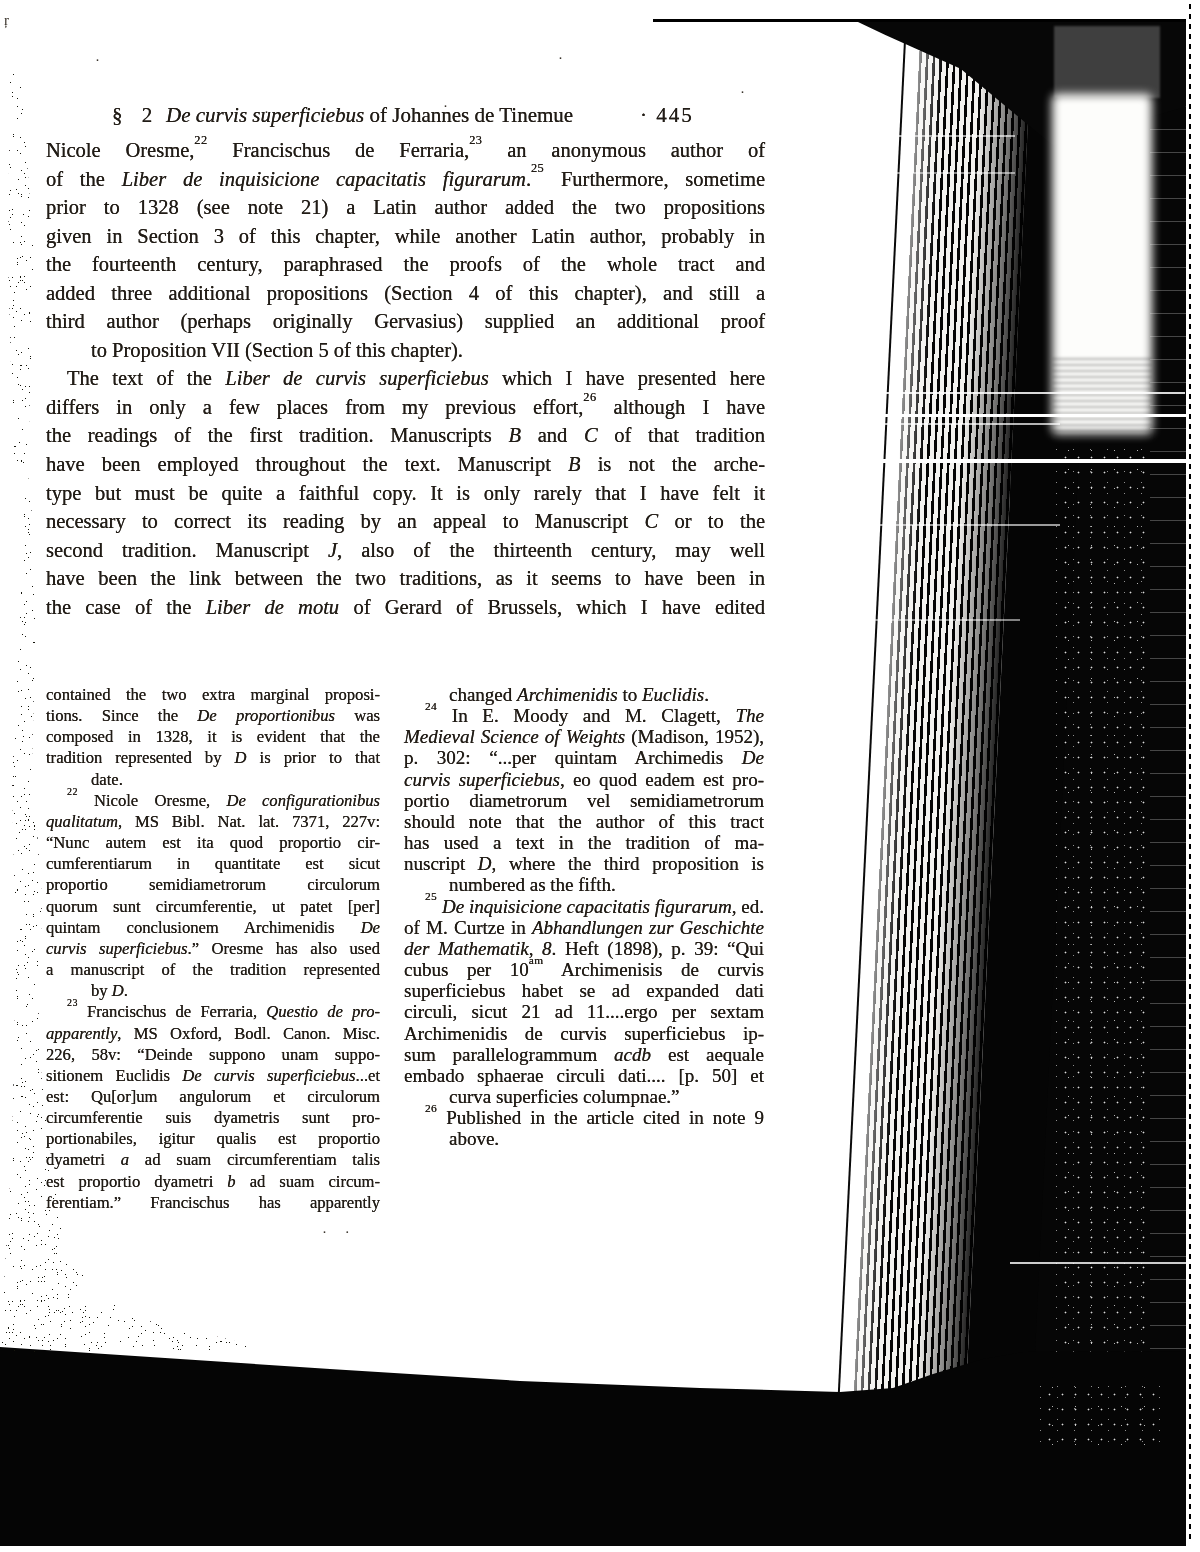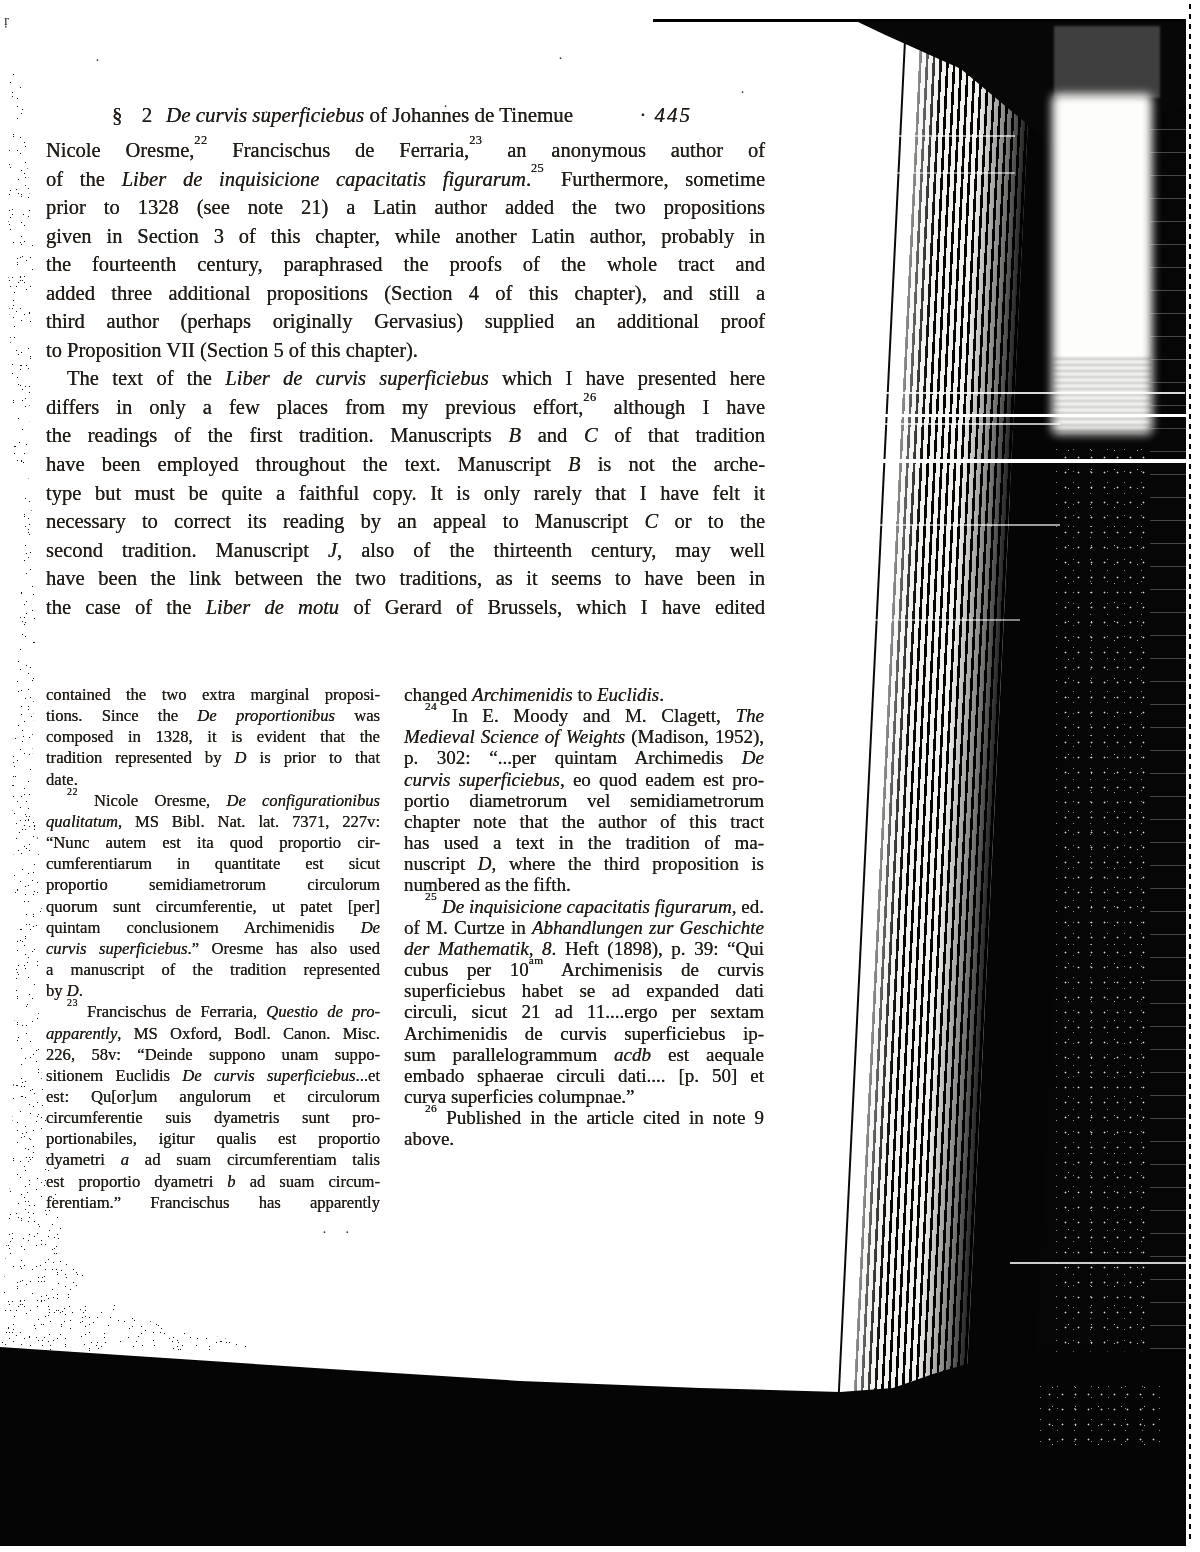--- a/index.html
+++ b/index.html
@@ -3,29 +3,29 @@
 <meta charset="utf-8">
 <style>
   html,body{margin:0;padding:0;background:#ffffff;}
   .page{position:relative;width:1200px;height:1552px;background:#ffffff;overflow:hidden;
         font-family:"Liberation Serif","DejaVu Serif",serif;color:#211c16;}
 
   
   .txt{position:absolute;color:#211c16;
        text-shadow:0 0 .45px rgba(32,26,20,.9), .3px .3px 0 rgba(32,26,20,.22);}
   .line{text-align:justify;text-align-last:justify;white-space:pre-wrap;}
-  .line.end{text-align-last:left;}
+  .line.end{text-align-last:left;margin-left:45px;}
   .line i{font-style:italic;}
   .line sup, .hdr sup{font-size:.6em;position:relative;top:-.45em;line-height:0;letter-spacing:.4px;}
 
   .hdr{position:absolute;left:0;top:103px;width:780px;height:32px;font-size:21px;}
   .h-sec{position:absolute;left:112px;letter-spacing:7px;}
   .h-title{position:absolute;left:166px;white-space:nowrap;}
   .h-title i{font-style:italic;}
-  .h-page{position:absolute;left:640px;letter-spacing:2px;font-style:italic;}
+  .h-page{position:absolute;left:640px;letter-spacing:2px;}
 
   .body-text{left:46px;top:136px;width:719px;font-size:20.5px;line-height:28.55px;}
   .fn-left  {left:46px;top:684px;width:334px;font-size:16.6px;line-height:21.15px;}
   .fn-right {left:404px;top:684px;width:360px;font-size:19px;line-height:21.15px;}
 
   .dotmark{position:absolute;font-size:15px;color:#3a342c;letter-spacing:7px;}
 
   
   .abs{position:absolute;}
   .dots-sparse{background-image:
@@ -179,21 +179,21 @@
       <div class="line">est proportio dyametri <i>b</i> ad suam circum-</div>
       <div class="line">ferentiam.” Francischus has apparently</div>
     </div>
   <div class="txt fn-right">
       <div class="line end">changed <i>Archimenidis</i> to <i>Euclidis</i>.</div>
       <div class="line" style="padding-left: 21px;"><sup>24</sup> In E. Moody and M. Clagett, <i>The</i></div>
       <div class="line"><i>Medieval Science of Weights</i> (Madison, 1952),</div>
       <div class="line">p. 302: “...per quintam Archimedis <i>De</i></div>
       <div class="line"><i>curvis superficiebus</i>, eo quod eadem est pro-</div>
       <div class="line">portio diametrorum vel semidiametrorum</div>
-      <div class="line">chapter note that the author of this tract</div>
+      <div class="line">should note that the author of this tract</div>
       <div class="line">has used a text in the tradition of ma-</div>
       <div class="line">nuscript <i>D</i>, where the third proposition is</div>
       <div class="line end">numbered as the fifth.</div>
       <div class="line" style="padding-left: 21px;"><sup>25</sup> <i>De inquisicione capacitatis figurarum</i>, ed.</div>
       <div class="line">of M. Curtze in <i>Abhandlungen zur Geschichte</i></div>
       <div class="line"><i>der Mathematik</i>, <i>8</i>. Heft (1898), p. 39: “Qui</div>
       <div class="line">cubus per 10<sup>am</sup> Archimenisis de curvis</div>
       <div class="line">superficiebus habet se ad expanded dati</div>
       <div class="line">circuli, sicut 21 ad 11....ergo per sextam</div>
       <div class="line">Archimenidis de curvis superficiebus ip-</div>

